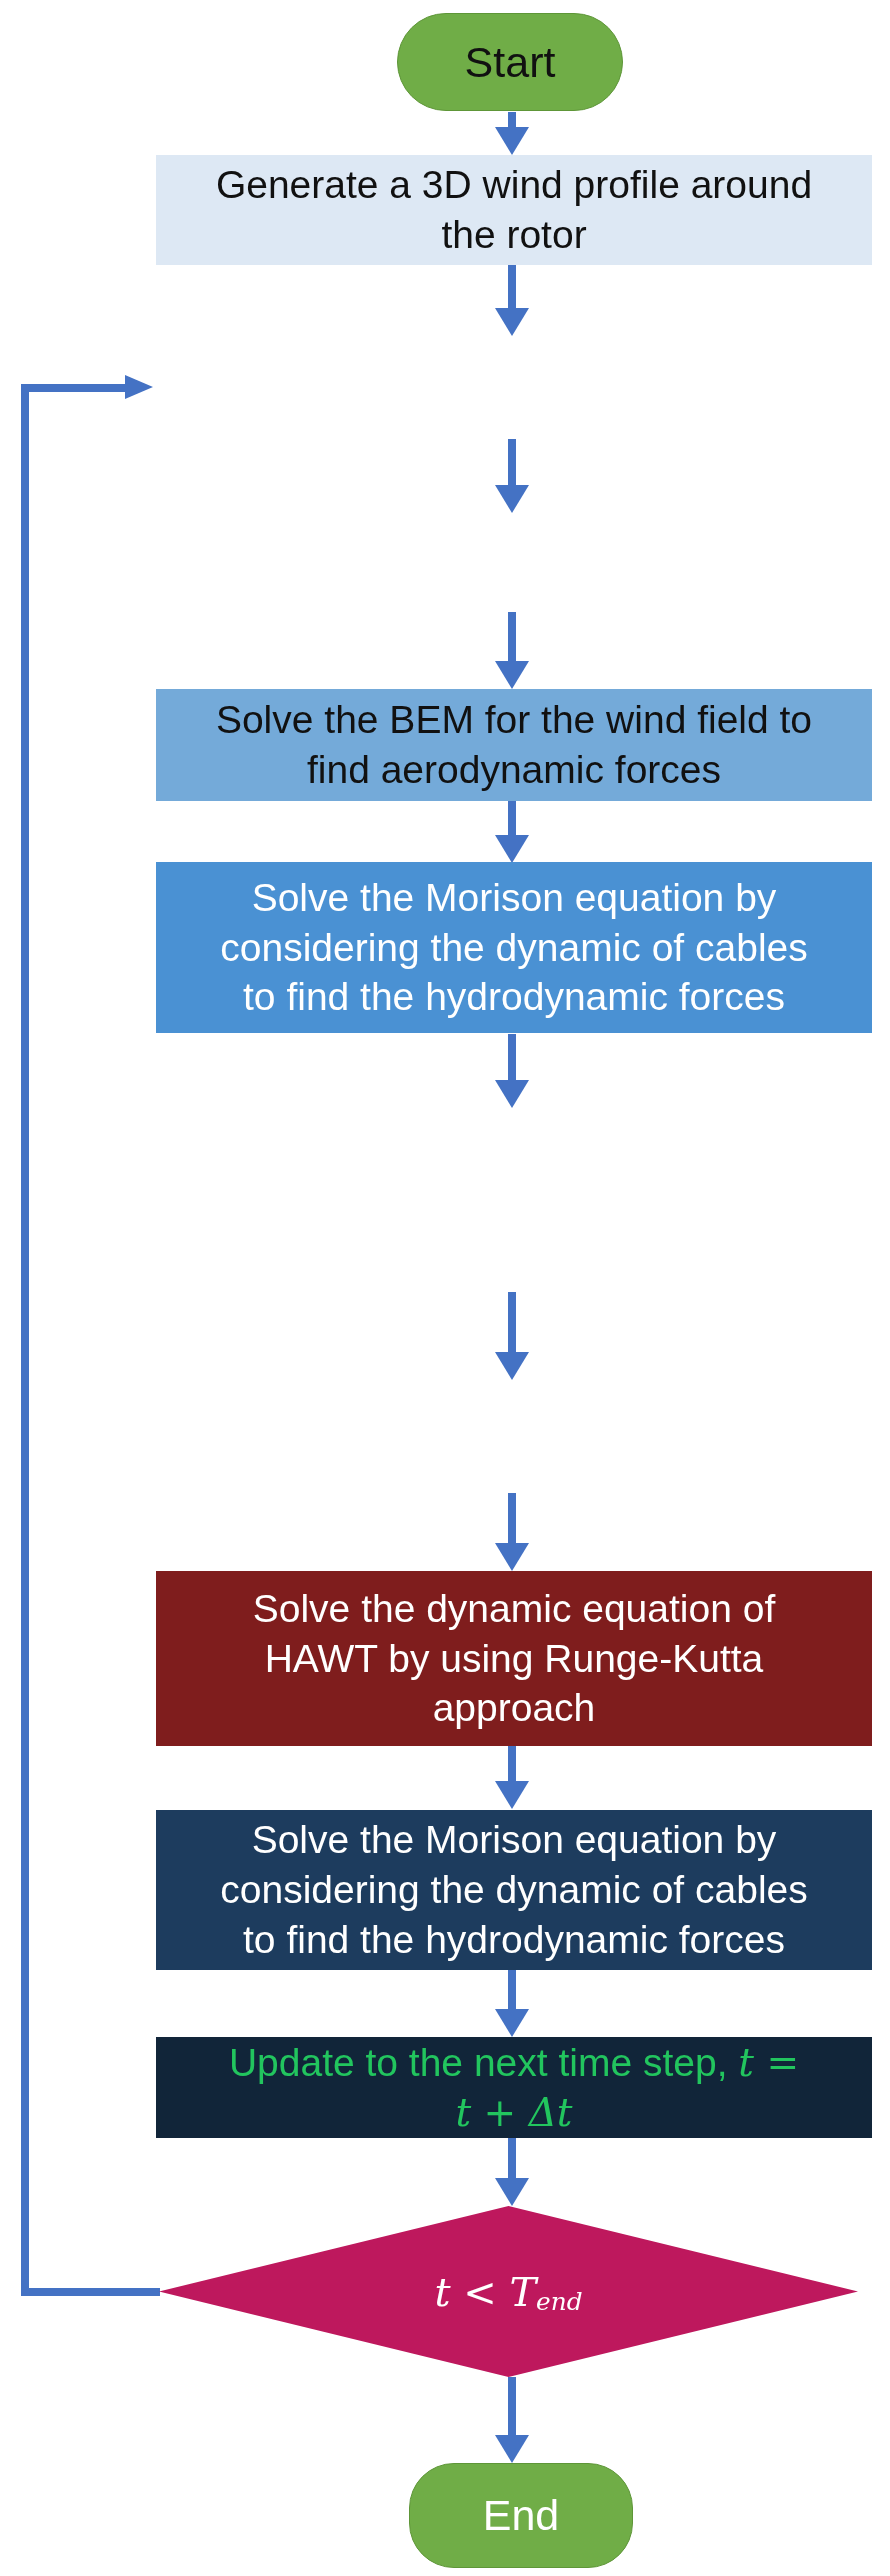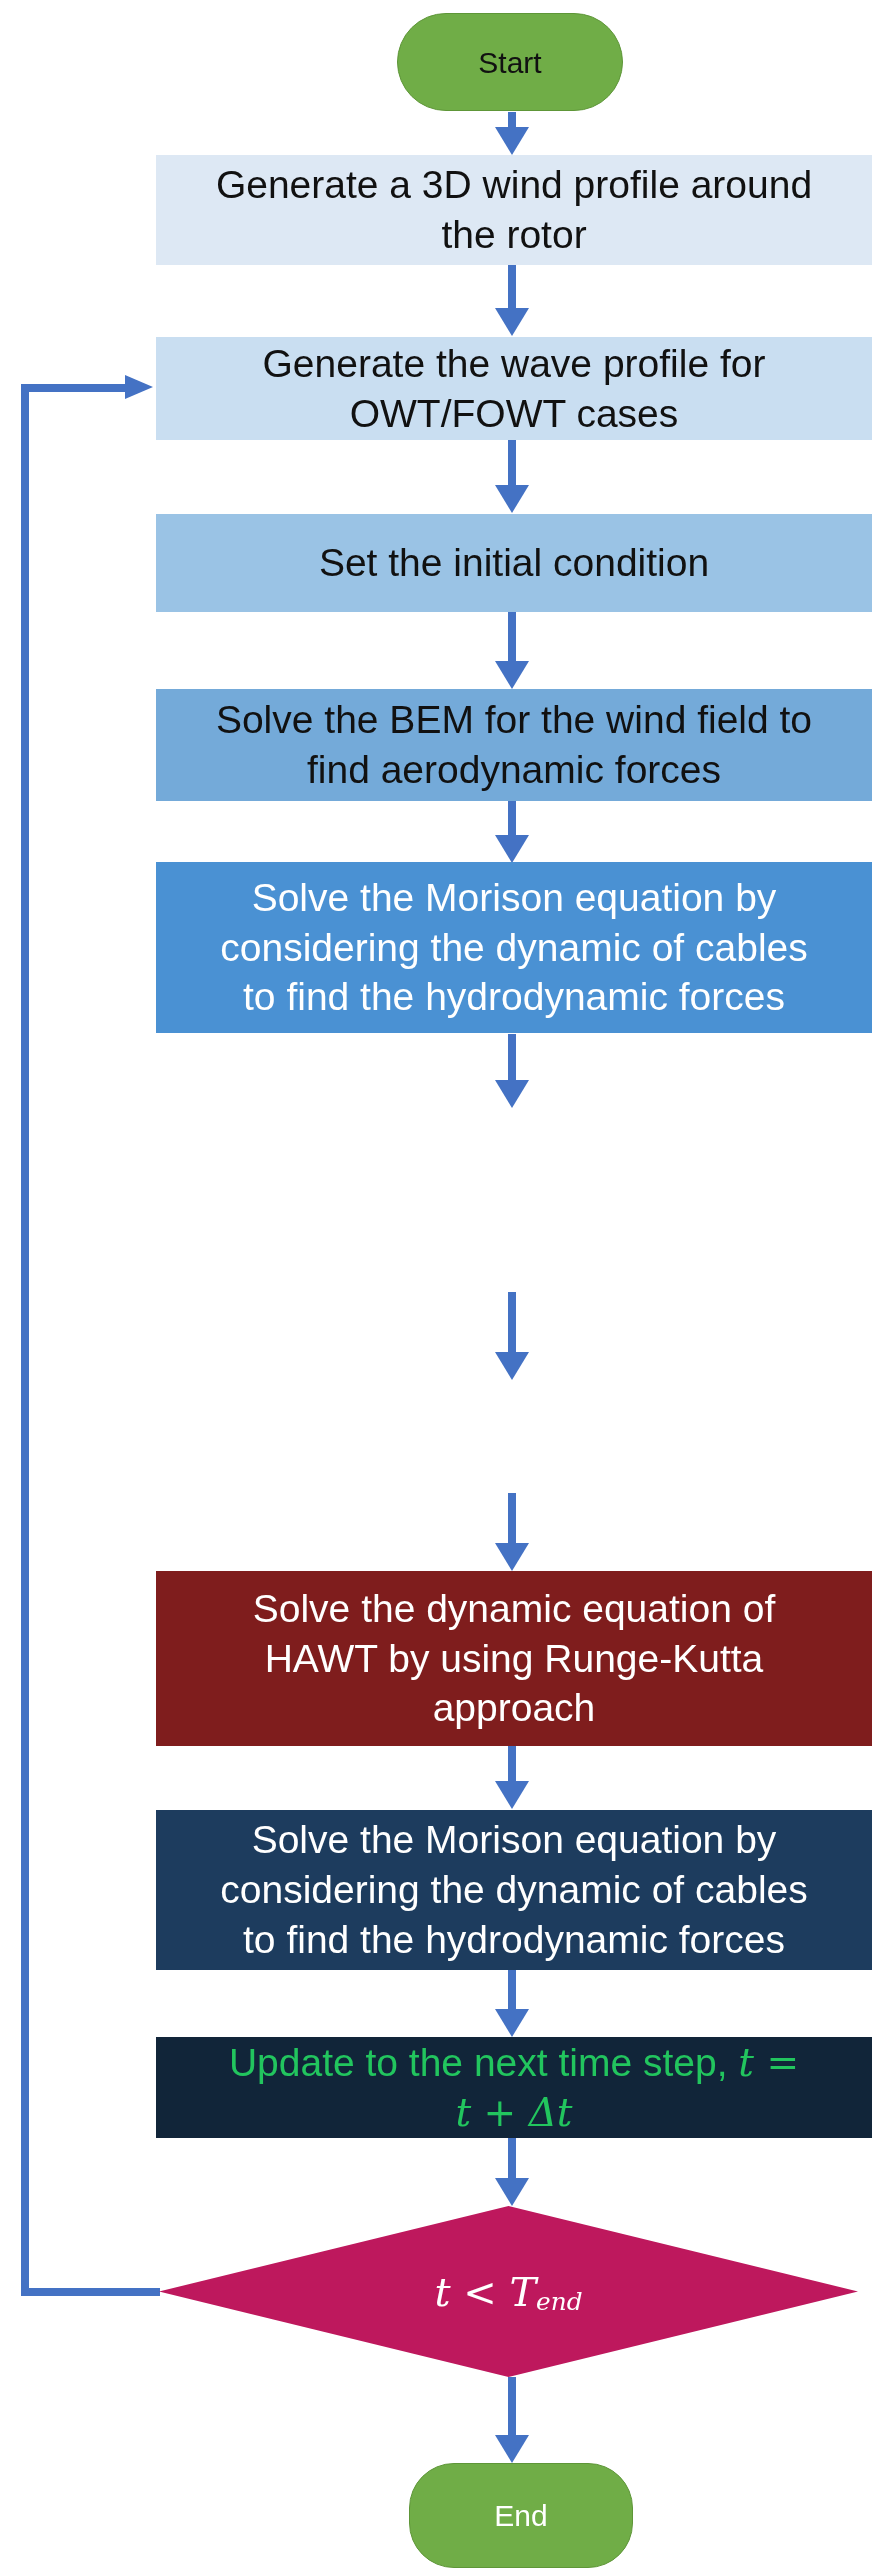--- a/index.html
+++ b/index.html
@@ -20,21 +20,21 @@
     justify-content: center;
     text-align: center;
     box-sizing: border-box;
   }
   .box { padding: 0 46px; }
   .box .label { line-height: 1.28; font-size: 39px; display: block; width: 100%; }
 
   .terminator {
     border: 1.5px solid #5e9638;
   }
-  .terminator .label { font-size: 30px; line-height: 1.1; }
+  .terminator .label { font-size: 43px; line-height: 1.1; }
 
   
   #start  { left: 397px; top: 13.4px;   width: 226px; height: 98px; border-radius: 49px; }
   #box1   { left: 156px; top: 155px;  width: 716px; height: 110px; }
   #box2   { left: 156px; top: 337px;  width: 716px; height: 103px; }
   #box3   { left: 156px; top: 514px;  width: 716px; height: 98px; }
   #box4   { left: 156px; top: 689px;  width: 716px; height: 112px; justify-content: center; }
   #box5   { left: 156px; top: 862px; width: 716px; height: 171px; }
   #box6   { left: 156px; top: 1108px; width: 716px; height: 184px; }
   #box7   { left: 156px; top: 1380px; width: 716px; height: 113px; }
@@ -163,27 +163,21 @@
     </div>
 
   <div class="node terminator" id="start" style="background: rgb(112, 173, 71); color: rgb(17, 17, 17); border-color: rgb(94, 150, 56);">
     <span class="label">Start</span>
   </div>
 
   <div class="node box" id="box1" style="background: rgb(221, 232, 244); color: rgb(17, 17, 17);">
     <span class="label">Generate a 3D wind profile around the rotor</span>
   </div>
 
-  <div class="node box" id="box2" style="background: rgb(201, 222, 241); color: rgb(17, 17, 17);">
-    <span class="label">Generate the wave profile for OWT/FOWT cases</span>
-  </div>
-
-  <div class="node box" id="box3" style="background: rgb(154, 195, 229); color: rgb(17, 17, 17);">
-    <span class="label">Set the initial condition</span>
-  </div>
+
 
   <div class="node box" id="box4" style="background: rgb(116, 170, 217); color: rgb(17, 17, 17);">
     <span class="label">Solve the BEM for the wind field to find aerodynamic forces</span>
   </div>
 
   <div class="node box" id="box5" style="background: rgb(74, 145, 211); color: rgb(255, 255, 255);">
     <span class="label">Solve the Morison equation by considering the dynamic of cables to find the hydrodynamic forces</span>
   </div>
 
 

